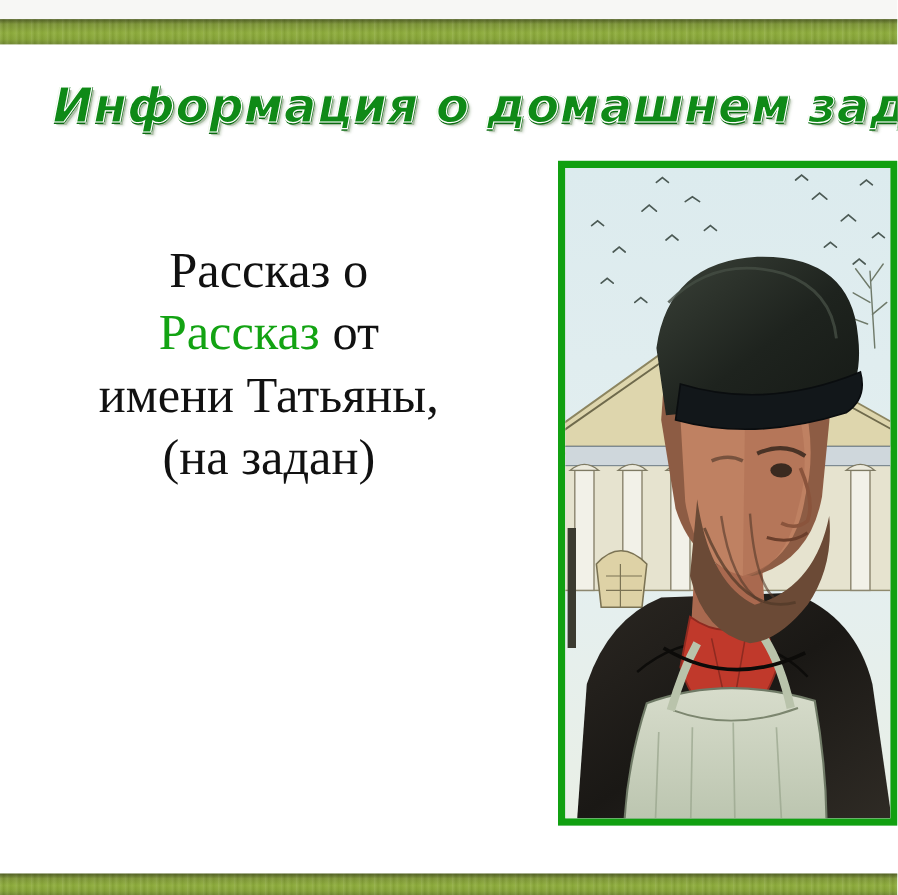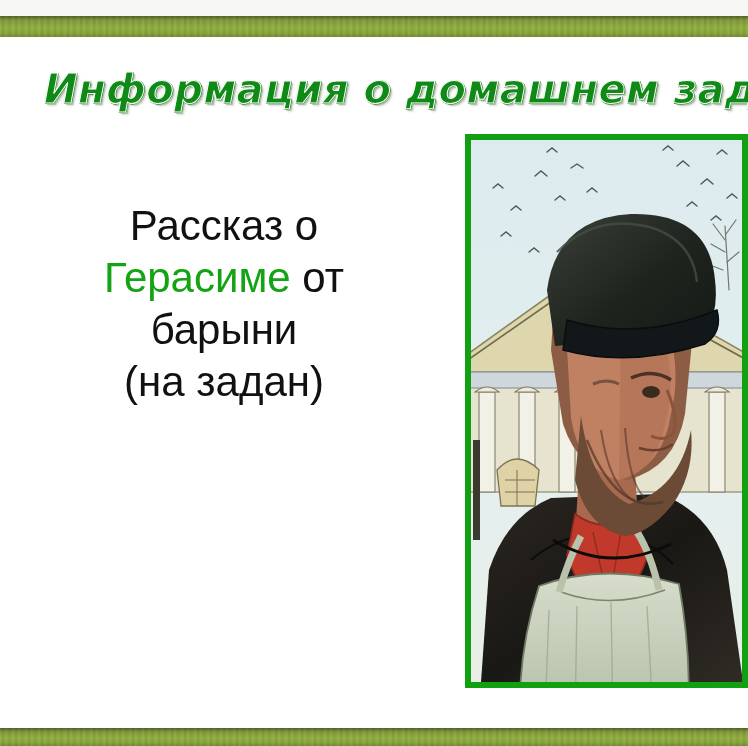--- a/index.html
+++ b/index.html
@@ -90,21 +90,21 @@
        3px 3px 2px rgba(120,150,110,0.30);
   }
 
   
   #body-text {
     position: absolute;
     left: 14px;
     top: 200px;
     width: 420px;
     text-align: center;
-    font-family: Liberation Sans, sans-serif;
+    font-family: Liberation Serif, serif;
     font-size: 42px;
     line-height: 52px;
     color: #111111;
   }
   #body-text .line {
     display: block;
     white-space: nowrap;
   }
   #body-text .hl {
     color: #13a313;
@@ -136,22 +136,22 @@
   <div class="top-white-strip"></div>
   <div class="mid-white"></div>
 
   <div class="grass-band top"></div>
   <div class="grass-band bottom"></div>
 
   <div id="title">Информация о домашнем задан</div>
 
   <div id="body-text">
     <span class="line">Рассказ о</span>
-    <span class="line"><span class="hl">Герасиме</span><span> от</span></span>
-    <span class="line">барыни</span>
+    <span class="line"><span class="hl">Рассказ</span><span> от</span></span>
+    <span class="line">имени Татьяны,</span>
     <span class="line">(на задан)</span>
   </div>
 
   <div id="picture-frame">
     <svg viewBox="0 0 271 542" preserveAspectRatio="none">
       <defs>
         <linearGradient id="skyg" x1="0" y1="0" x2="0" y2="1">
           <stop offset="0%" stop-color="#dcebee"></stop>
           <stop offset="60%" stop-color="#e4eff0"></stop>
           <stop offset="100%" stop-color="#e9efe6"></stop>

